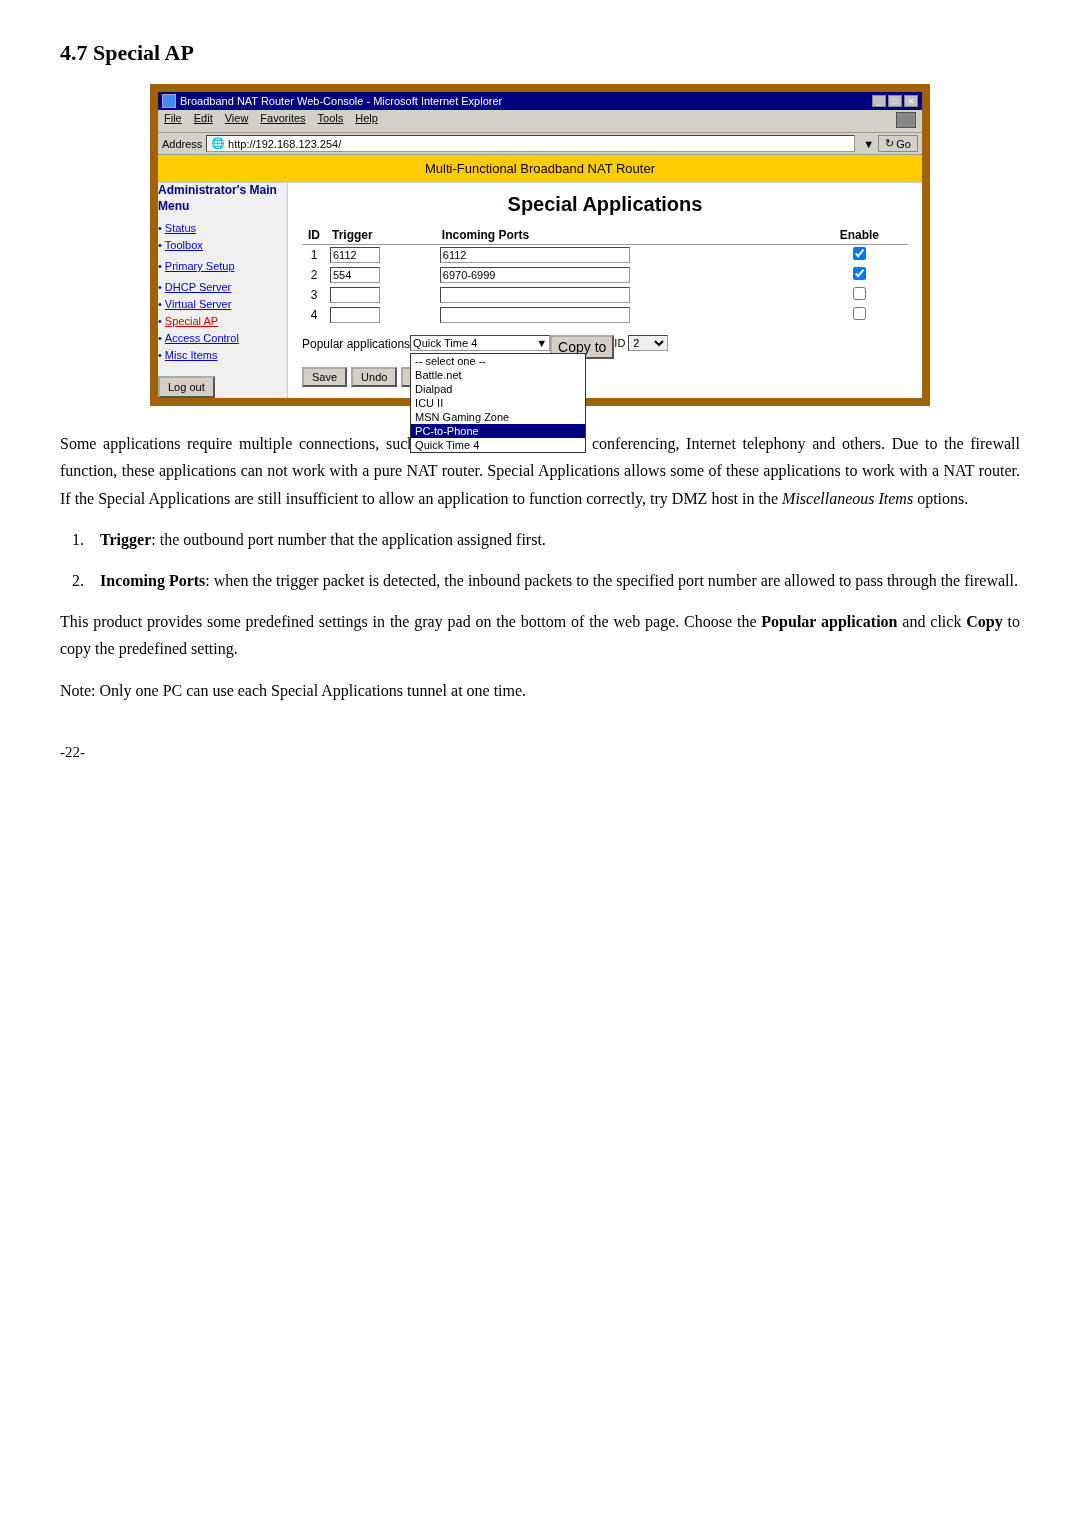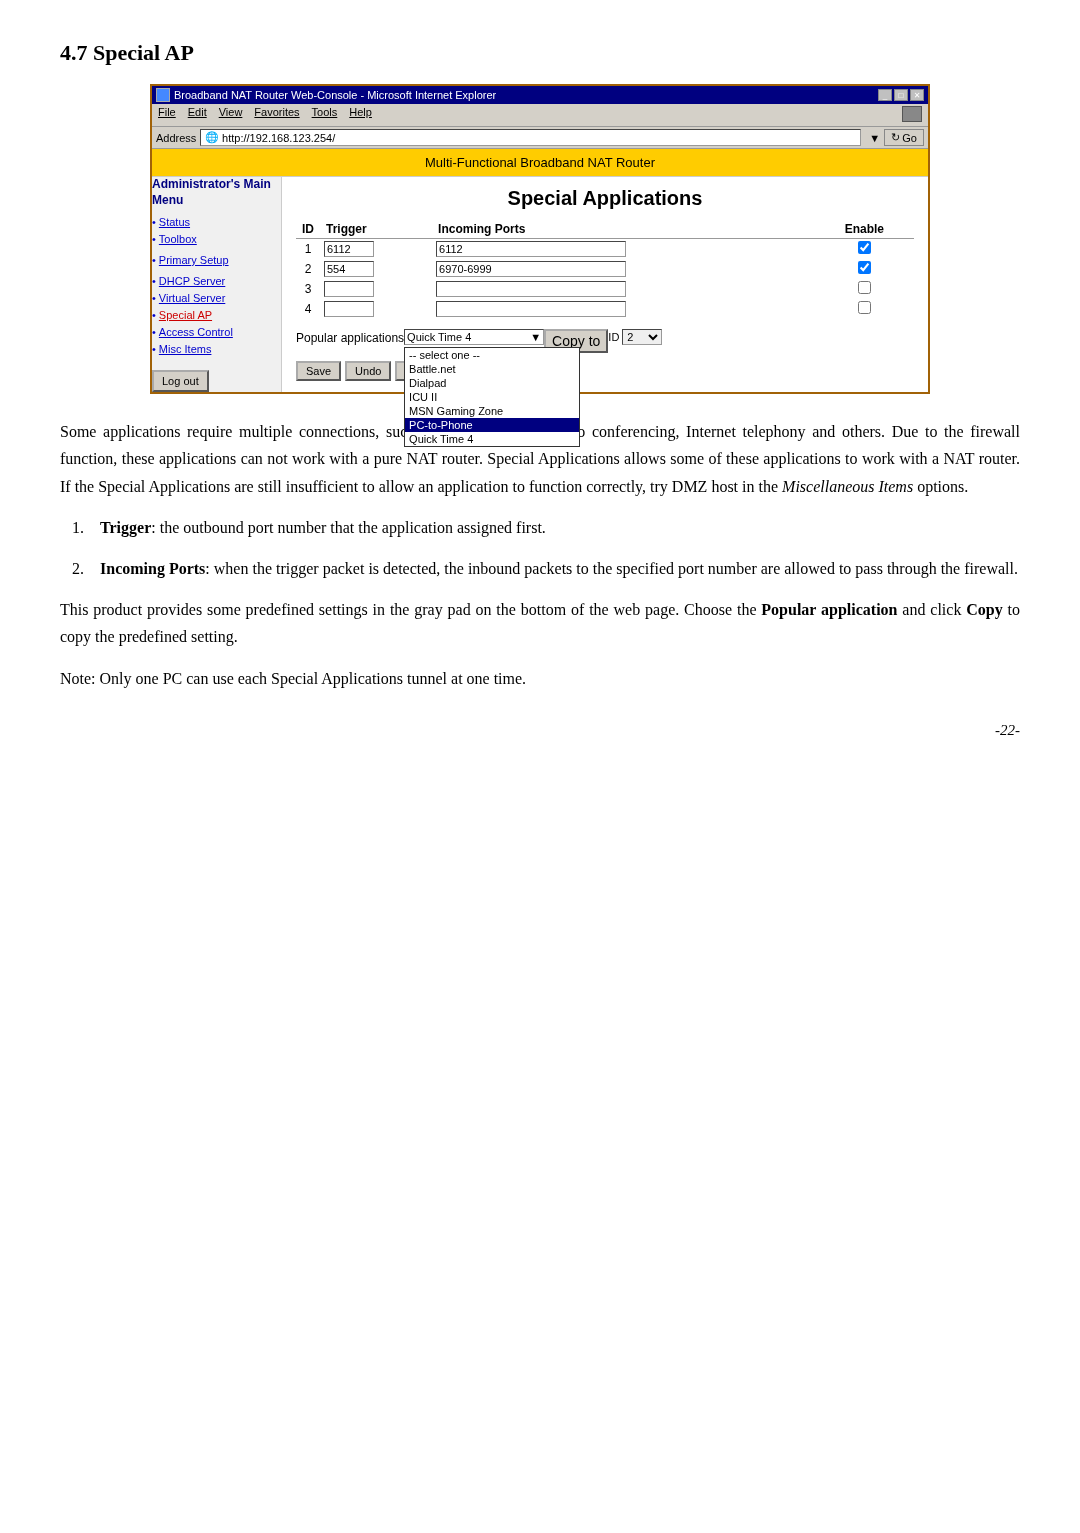--- a/index.html
+++ b/index.html
@@ -15,21 +15,21 @@
 
     
     .page-heading {
       font-size: 22px;
       font-weight: bold;
       margin-bottom: 18px;
     }
 
     
     .browser-window {
-      border: 2px solid #a16207;
+      border: 8px solid #a16207;
       width: 780px;
       margin: 0 auto 24px auto;
       background: #fff;
     }
     .browser-titlebar {
       background: #000080;
       color: #fff;
       font-size: 11px;
       font-family: Arial, sans-serif;
       padding: 2px 4px;
@@ -301,24 +301,23 @@
     }
     .list-num {
       min-width: 24px;
       text-align: right;
     }
     .list-content {
       flex: 1;
     }
 
     .page-footer {
-      text-align: right;
-      margin-top: 30px;
+      text-align: left;
+      margin-top: 40px;
       font-size: 15px;
-      font-style: italic;
     }
 
     
     .toolbar-icon {
       width: 20px;
       height: 16px;
       background: #888;
       border: 1px solid #555;
       display: inline-block;
     }

